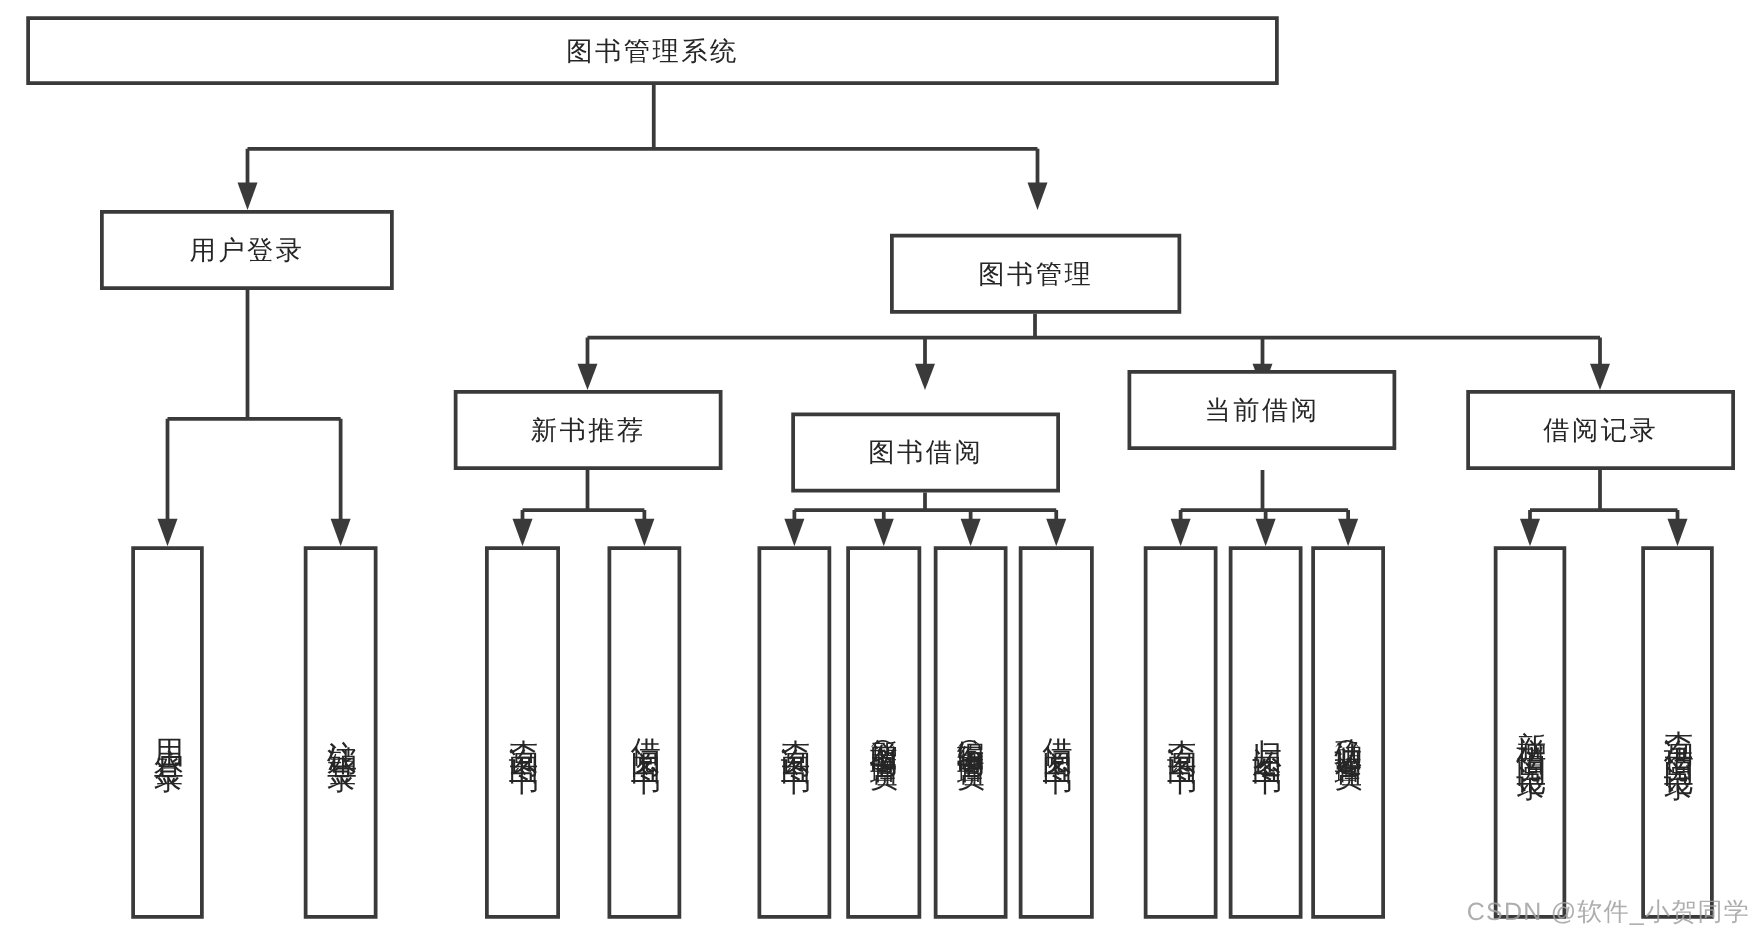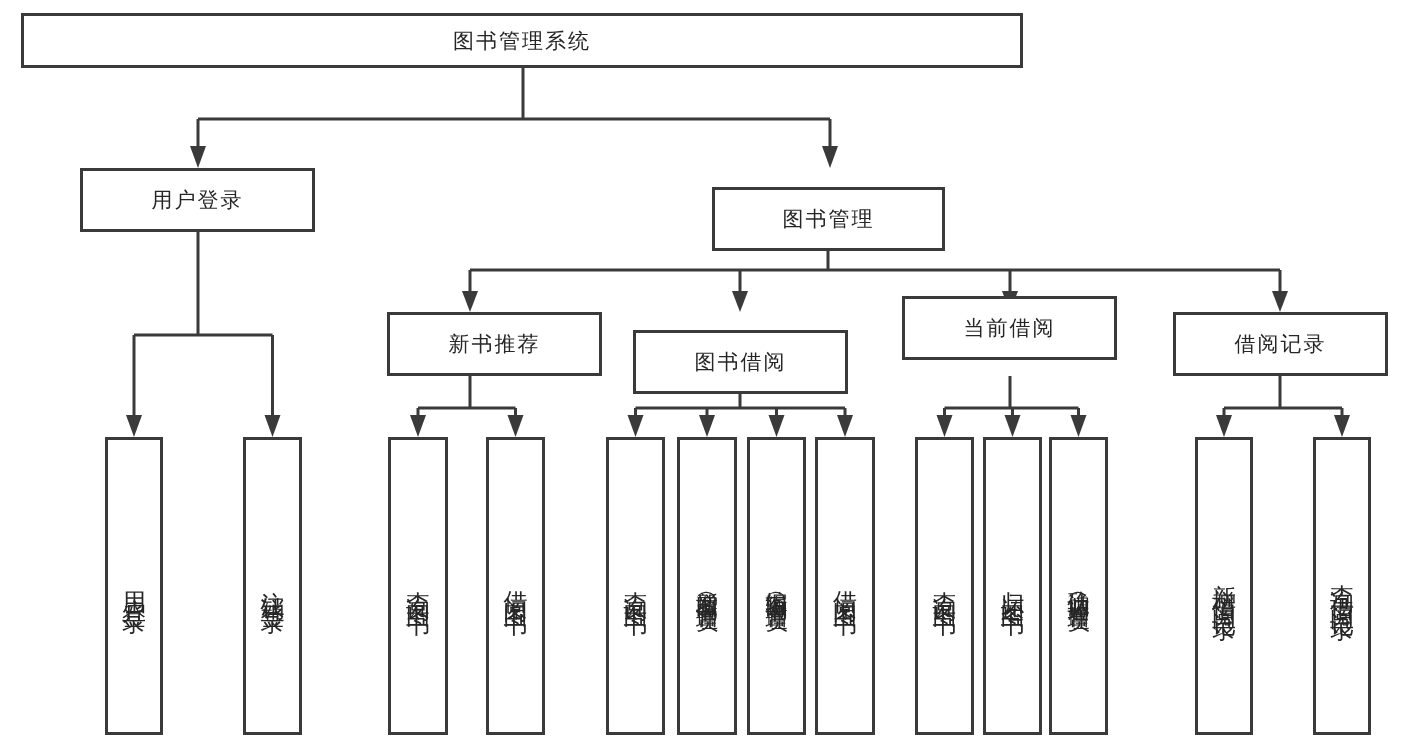--- a/index.html
+++ b/index.html
@@ -103,21 +103,21 @@
       <polygon points="1216,415 1232,415 1224,437"></polygon>
       <polygon points="1334,415 1350,415 1342,437"></polygon>
     </g>
   </svg>
 
   <div class="box hbox" style="left:21px;top:13px;width:1002px;height:55px;">图书管理系统</div>
 
   <div class="box hbox" style="left:80px;top:168px;width:235px;height:64px;">用户登录</div>
   <div class="box hbox" style="left:712px;top:168px;width:233px;height:64px;margin-top:19px;">图书管理</div>
 
-  <div class="box hbox" style="left:363px;top:312px;width:215px;height:64px;margin-left:24px;">新书推荐</div>
+  <div class="box hbox" style="left:363px;top:312px;width:215px;height:64px;">新书推荐</div>
   <div class="box hbox" style="left:633px;top:330px;width:215px;height:64px;">图书借阅</div>
   <div class="box hbox" style="left:902px;top:296px;width:215px;height:64px;">当前借阅</div>
   <div class="box hbox" style="left:1173px;top:312px;width:215px;height:64px;text-align:right;">借阅记录</div>
 
   <div class="box vbox" style="left:105px;width:58px;">用户登录</div>
   <div class="box vbox" style="left:243px;width:59px;">注销登录</div>
 
   <div class="box vbox" style="left:388px;width:60px;">查询图书</div>
   <div class="box vbox" style="left:486px;width:59px;">借阅图书</div>
 
@@ -126,14 +126,15 @@
   <div class="box vbox long" style="left:747px;width:59px;">编辑图书（管理员）</div>
   <div class="box vbox" style="left:815px;width:60px;">借阅图书</div>
 
   <div class="box vbox" style="left:915px;width:59px;">查询图书</div>
   <div class="box vbox" style="left:983px;width:59px;">归还图书</div>
   <div class="box vbox long" style="left:1049px;width:59px;">确认归还（管理员）</div>
 
   <div class="box vbox" style="left:1195px;width:58px;">新增借阅记录</div>
   <div class="box vbox" style="left:1313px;width:58px;">查询借阅记录</div>
 
+  <div class="watermark">CSDN @软件_小贺同学</div>
 
 </div>
 
 </body></html>

